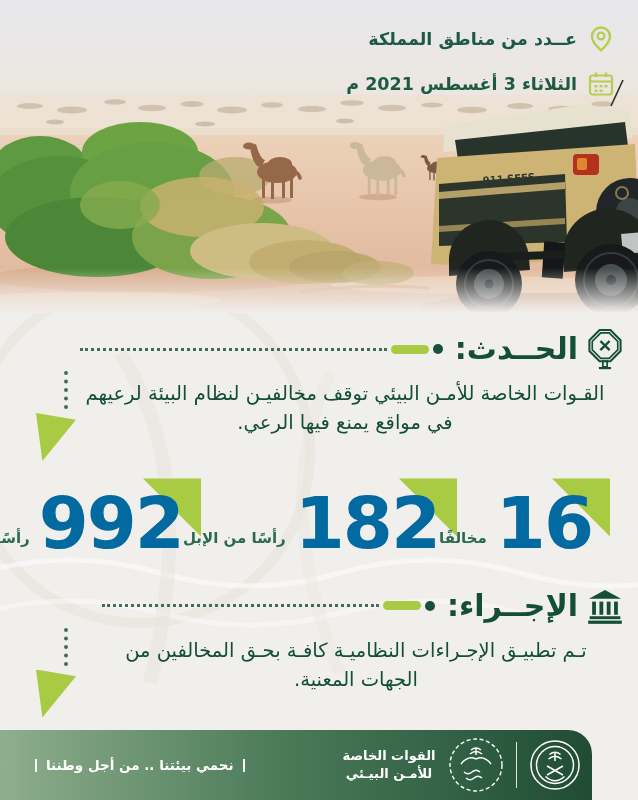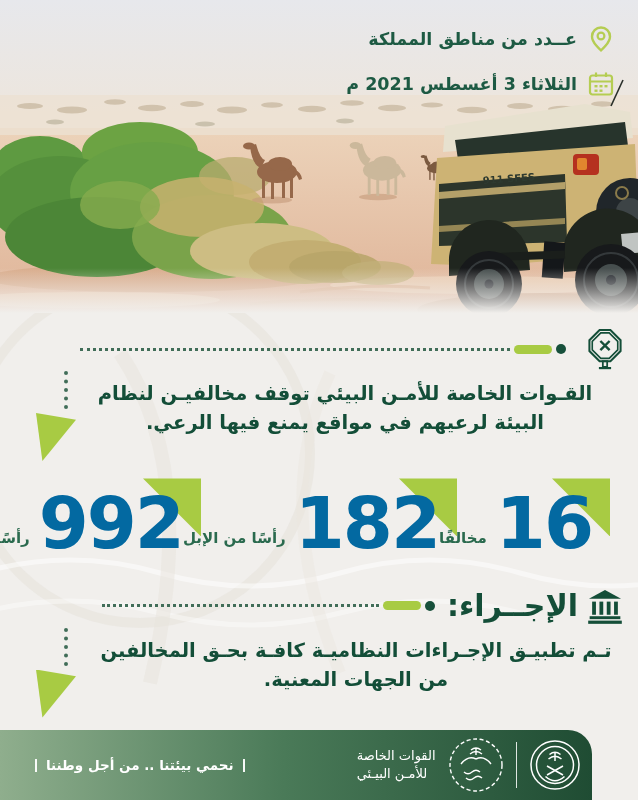--- a/index.html
+++ b/index.html
@@ -25,21 +25,21 @@
   .sec-ico { width:38px; height:42px; flex:0 0 auto; margin-left:8px; }
   .sec-title { color:#144e38; font-weight:800; font-size:30px; line-height:1; white-space:nowrap; }
   .head-dot { width:10px; height:10px; border-radius:50%; background:#17503b; margin:0 12px 0 4px; flex:0 0 auto; }
   .head-pill { width:38px; height:9px; border-radius:5px; background:#a8cb43; margin-left:4px; flex:0 0 auto; }
   .head-leader { flex:1 1 auto; height:0; border-top:3.5px dotted #2f6049; margin-left:80px; opacity:.9; }
 
   .v-dots { position:absolute; left:64px; width:0; border-left:4px dotted #2f6049; opacity:.9; }
   .tri-left { position:absolute; left:36px; width:40px; height:48px; background:#a8cb43;
               clip-path:polygon(0 0,100% 14%,16% 100%); }
 
-  .sec-body { direction:rtl; text-align:center; color:#134e38; font-weight:bold;
+  .sec-body { direction:rtl; text-align:center; color:#134e38; font-weight:normal;
               font-size:19.5px; line-height:1.5; margin:8px 26px 0 78px; }
 
   .event { padding-top:14px; }
   .event .v-dots { top:58px; height:38px; }
   .event .tri-left { top:100px; }
 
   .stats { display:flex; direction:rtl; justify-content:space-between; align-items:flex-end;
            margin:32px 46px 0 62px; height:84px; }
   .stat { position:relative; display:flex; direction:rtl; align-items:flex-end; gap:9px; }
   .stat-tri { position:absolute; top:-16px; right:-18px; width:58px; height:58px; background:#a8cb43;
@@ -60,21 +60,21 @@
             display:flex; align-items:center; justify-content:space-between;
             padding:0 10px 0 26px; color:#fff; }
   .f-left { display:flex; flex-direction:column; gap:7px; }
   .slogan-row { display:flex; direction:rtl; align-items:center; font-size:13.5px; font-weight:bold; }
   .slogan-bar { width:2px; height:13px; background:#fff; opacity:.95; margin:0 9px; }
   .social-row { display:flex; align-items:center; gap:9px; font-size:12.5px; letter-spacing:.4px; }
   .social-ico { width:15px; height:15px; display:block; }
   .handle { opacity:.95; }
   .yt-gap { width:14px; }
   .f-right { display:flex; direction:rtl; align-items:center; gap:11px; padding-left:4px; }
-  .org-name { text-align:left; font-size:13px; font-weight:normal; line-height:1.4; white-space:nowrap; }
+  .org-name { text-align:center; font-size:13px; font-weight:bold; line-height:1.4; white-space:nowrap; }
   .emblem { display:block; }
   .f-sep { width:1.5px; height:46px; background:#fff; opacity:.85; }
 </style>
 </head>
 <body>
 
 <div class="poster">
 
   <div class="photo">
     <svg class="scene" width="638" height="313" viewBox="0 0 638 313">
@@ -238,20 +238,21 @@
 
     <section class="event">
       <div class="sec-head">
         <svg class="sec-ico" viewBox="0 0 26 31">
           <polygon points="9,1.5 17,1.5 24.5,9 24.5,17 17,24.5 9,24.5 1.5,17 1.5,9" fill="none" stroke="#144e38" stroke-width="1.5"></polygon>
           <polygon points="9.9,3.6 16.1,3.6 22.4,9.9 22.4,16.1 16.1,22.4 9.9,22.4 3.6,16.1 3.6,9.9" fill="none" stroke="#144e38" stroke-width="1.2"></polygon>
           <path d="M9.6,9.6 L16.4,16.4 M16.4,9.6 L9.6,16.4" stroke="#144e38" stroke-width="1.8"></path>
           <rect x="11.4" y="24.5" width="3.2" height="4.2" fill="none" stroke="#144e38" stroke-width="1.3"></rect>
           <line x1="8.5" y1="29.6" x2="17.5" y2="29.6" stroke="#144e38" stroke-width="1.6"></line>
         </svg>
+        <span class="sec-title">الحــدث:</span>
         <span class="head-dot"></span>
         <span class="head-pill"></span>
         <span class="head-leader"></span>
       </div>
       <span class="v-dots"></span>
       <span class="tri-left"></span>
       <p class="sec-body">القـوات الخاصة للأمـن البيئي توقف مخالفيـن لنظام البيئة لرعيهم في مواقع يمنع فيها الرعي.</p>
 
       <div class="stats">
         <div class="stat">

